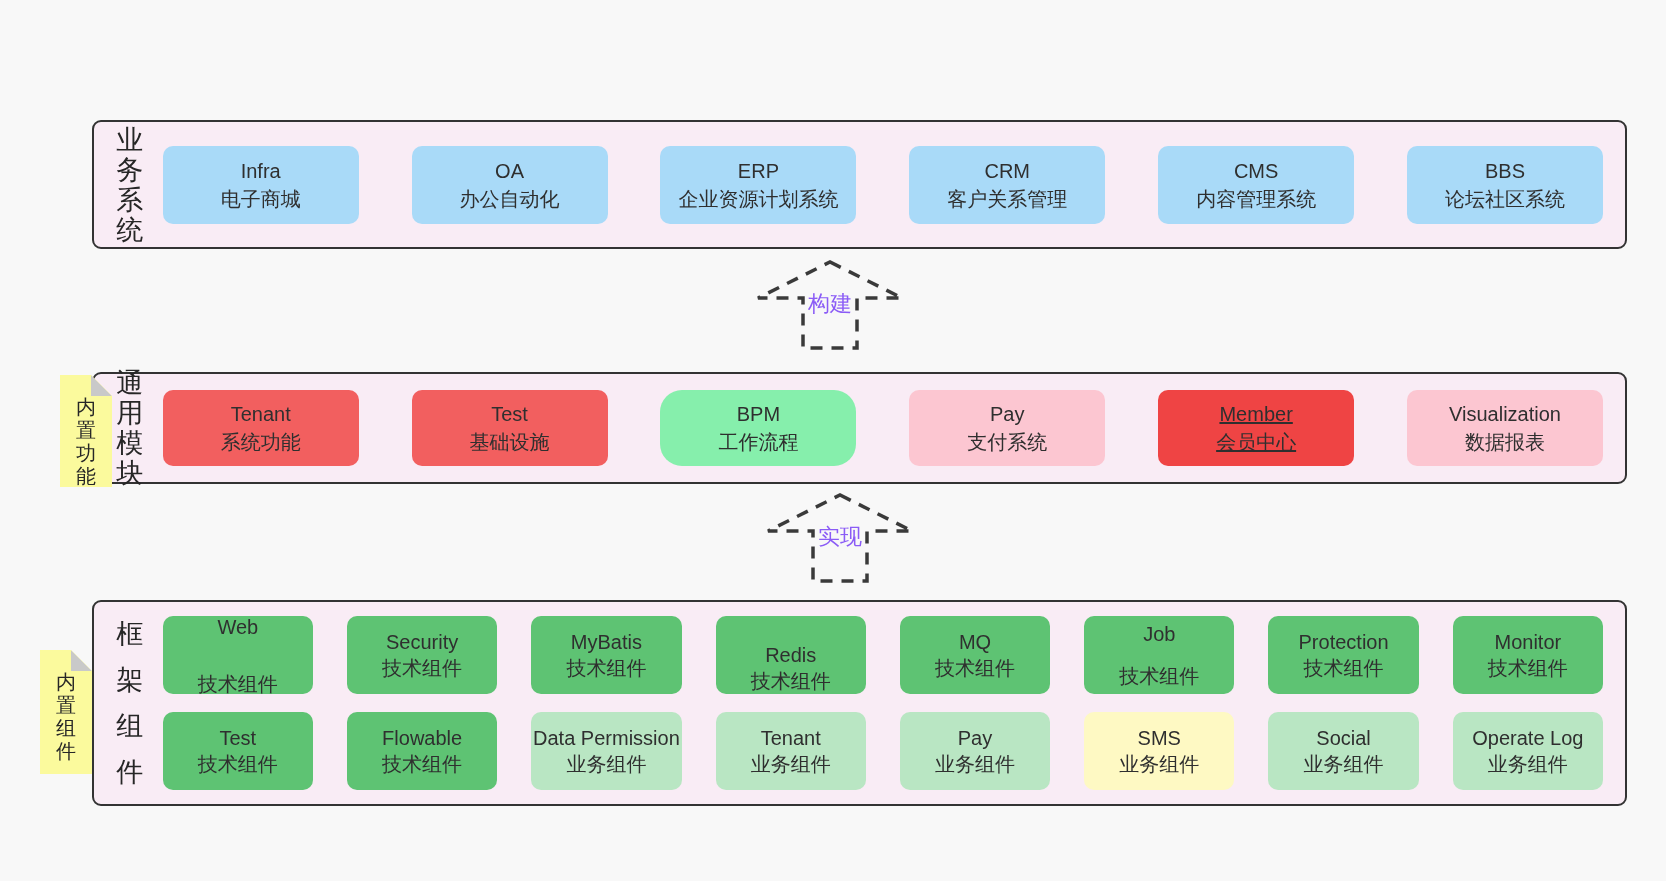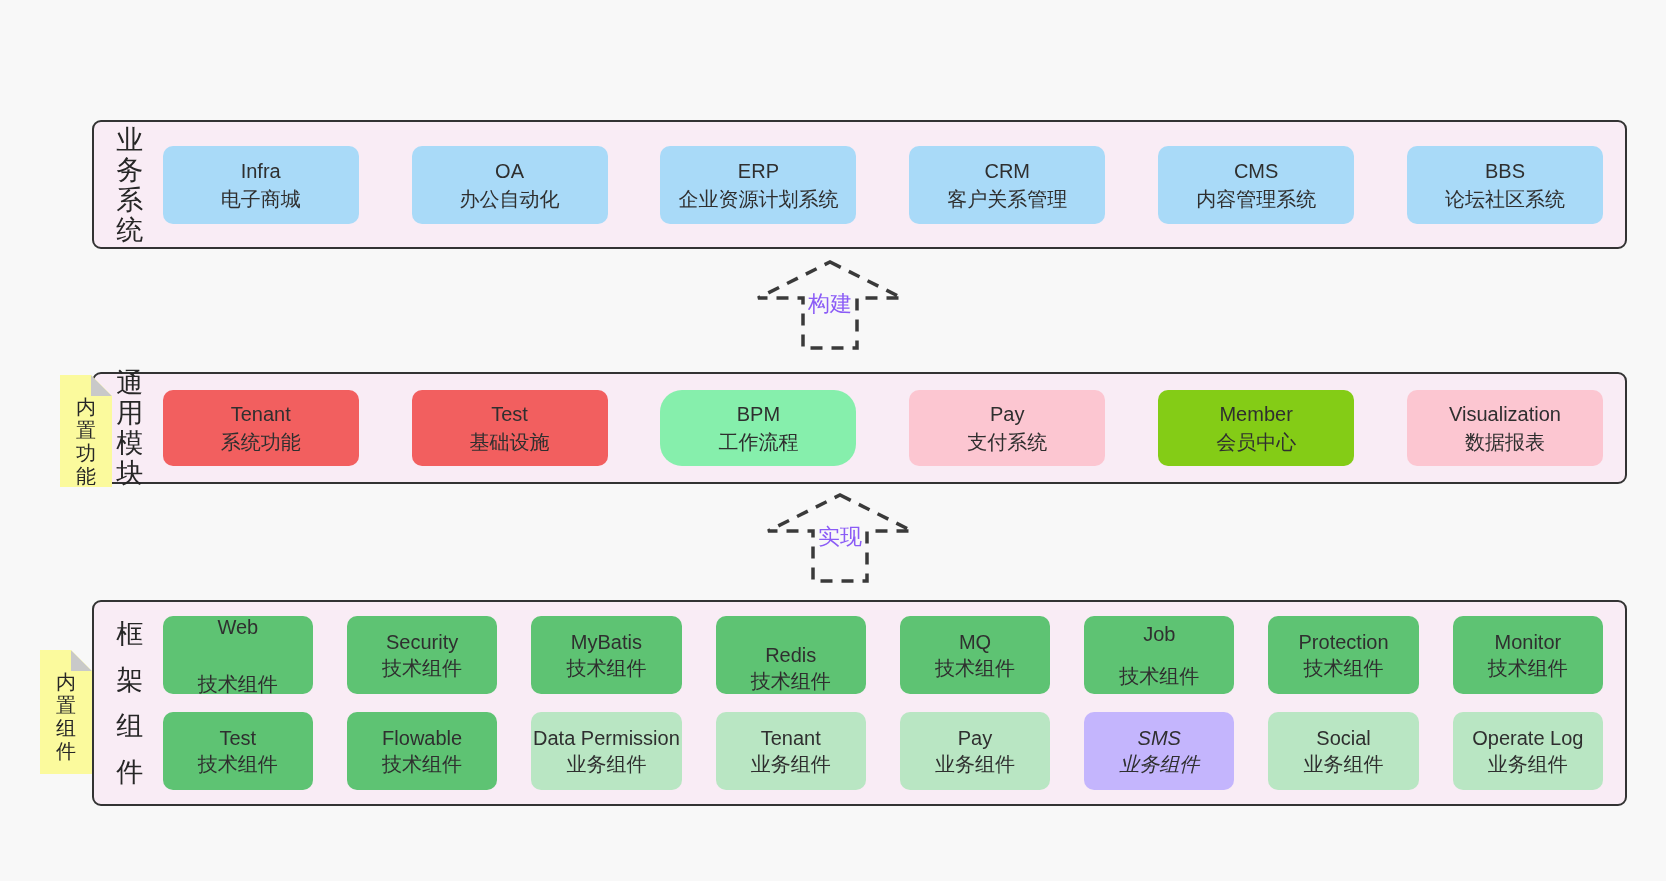--- a/index.html
+++ b/index.html
@@ -108,21 +108,21 @@
         <div>基础设施</div>
       </div>
       <div class="box" style="background: #86efac; border-radius: 22px;">
         <div>BPM</div>
         <div>工作流程</div>
       </div>
       <div class="box" style="background: rgb(252, 198, 209);">
         <div>Pay</div>
         <div>支付系统</div>
       </div>
-      <div class="box" style="background: #84cc16;">
+      <div class="box" style="background: #ef4444; text-decoration: underline;">
         <div>Member</div>
         <div>会员中心</div>
       </div>
       <div class="box" style="background: rgb(252, 198, 209);">
         <div>Visualization</div>
         <div>数据报表</div>
       </div>
     </div>
 </div>
 
@@ -188,21 +188,21 @@
         <div>业务组件</div>
       </div>
       <div class="box" style="background: rgb(185, 230, 195);">
         <div>Tenant</div>
         <div>业务组件</div>
       </div>
       <div class="box" style="background: rgb(185, 230, 195);">
         <div>Pay</div>
         <div>业务组件</div>
       </div>
-      <div class="box" style="background: #c4b5fd; font-style: italic;">
+      <div class="box" style="background: #fef9c3;">
         <div>SMS</div>
         <div>业务组件</div>
       </div>
       <div class="box" style="background: rgb(185, 230, 195);">
         <div>Social</div>
         <div>业务组件</div>
       </div>
       <div class="box" style="background: rgb(185, 230, 195);">
         <div>Operate Log</div>
         <div>业务组件</div>

